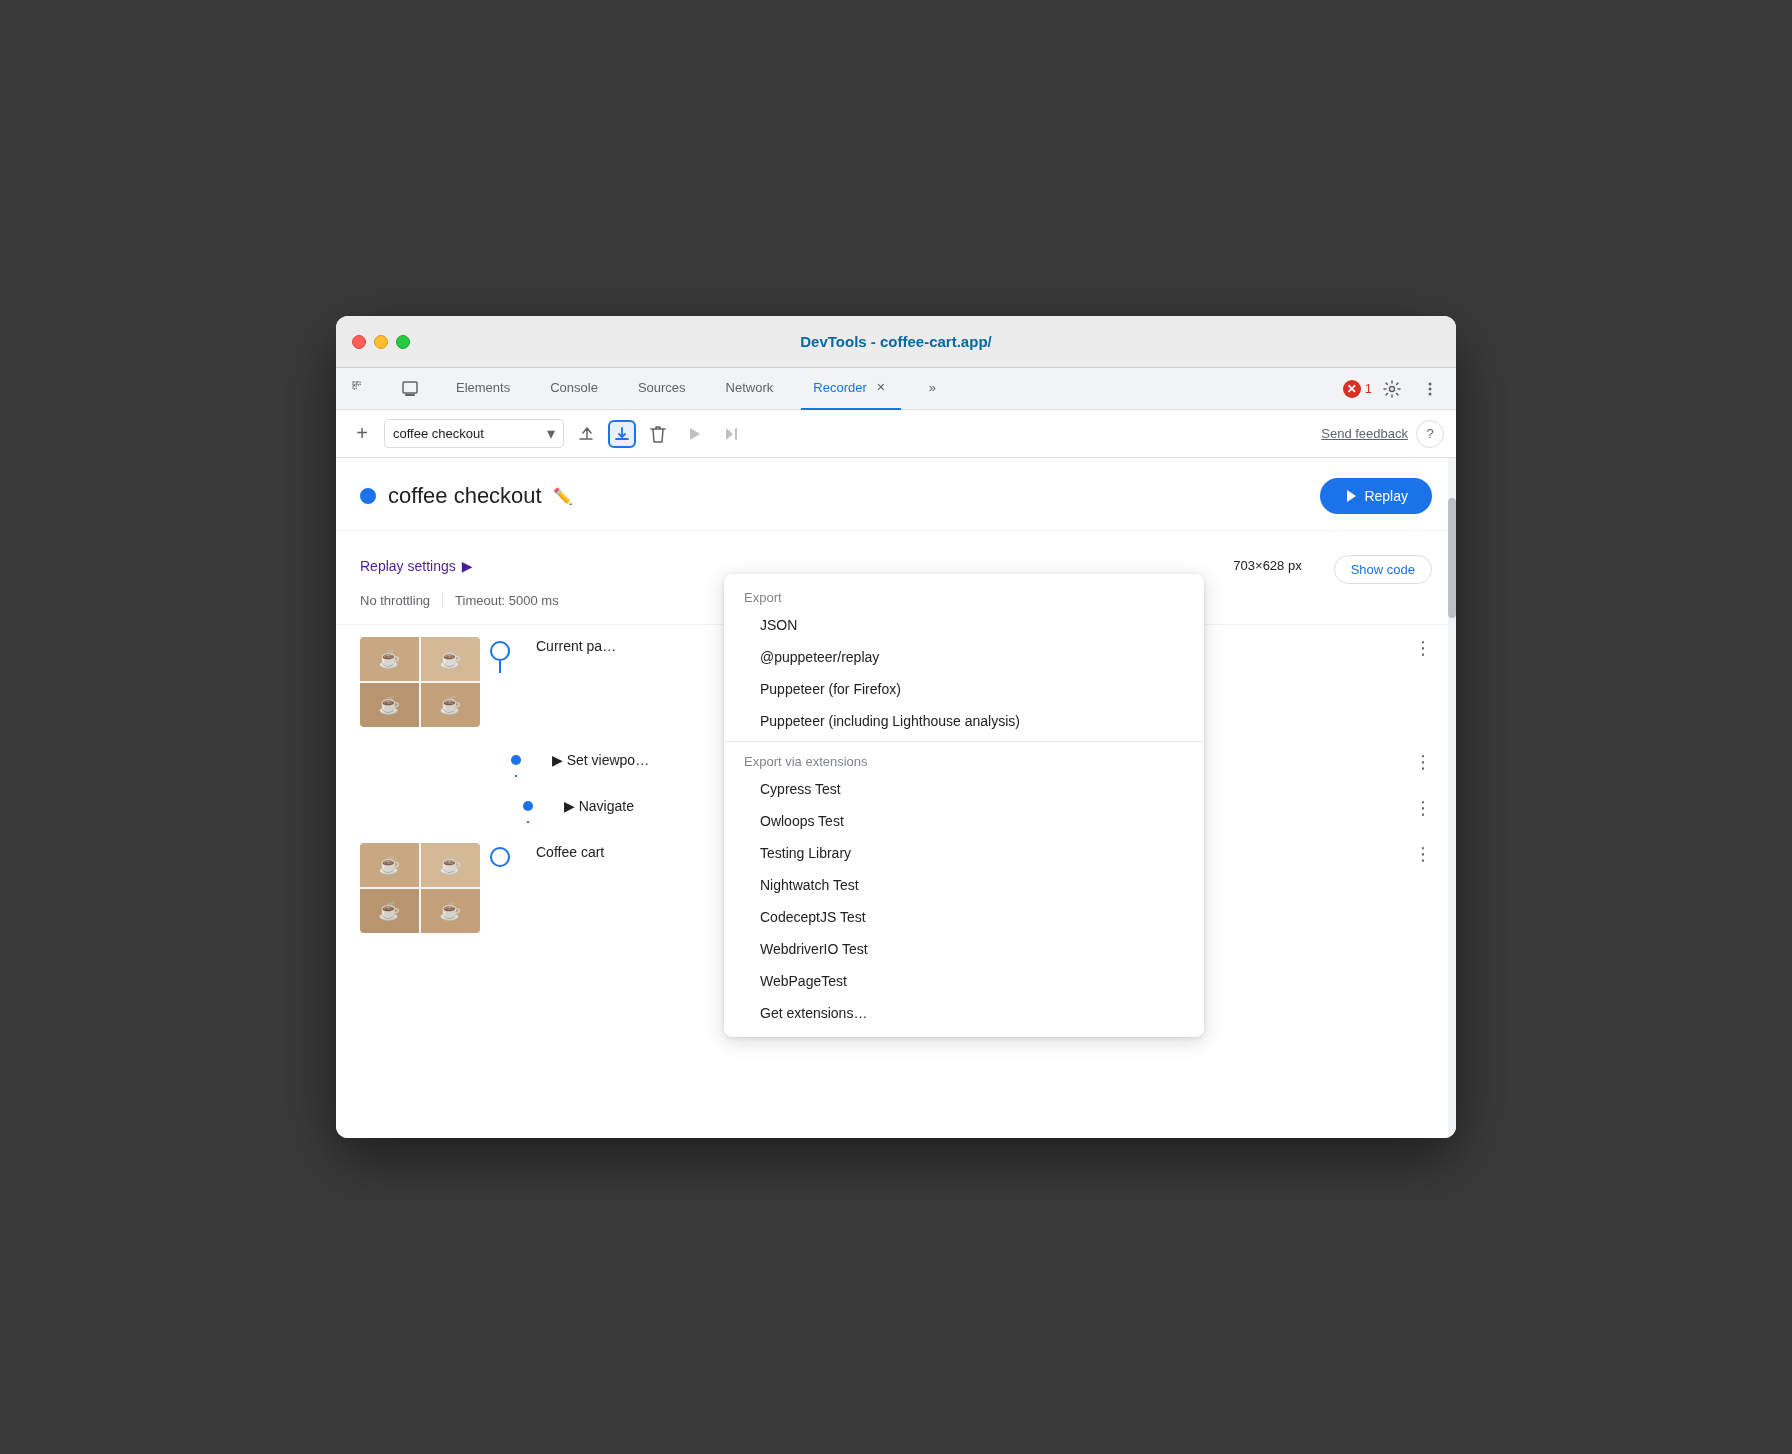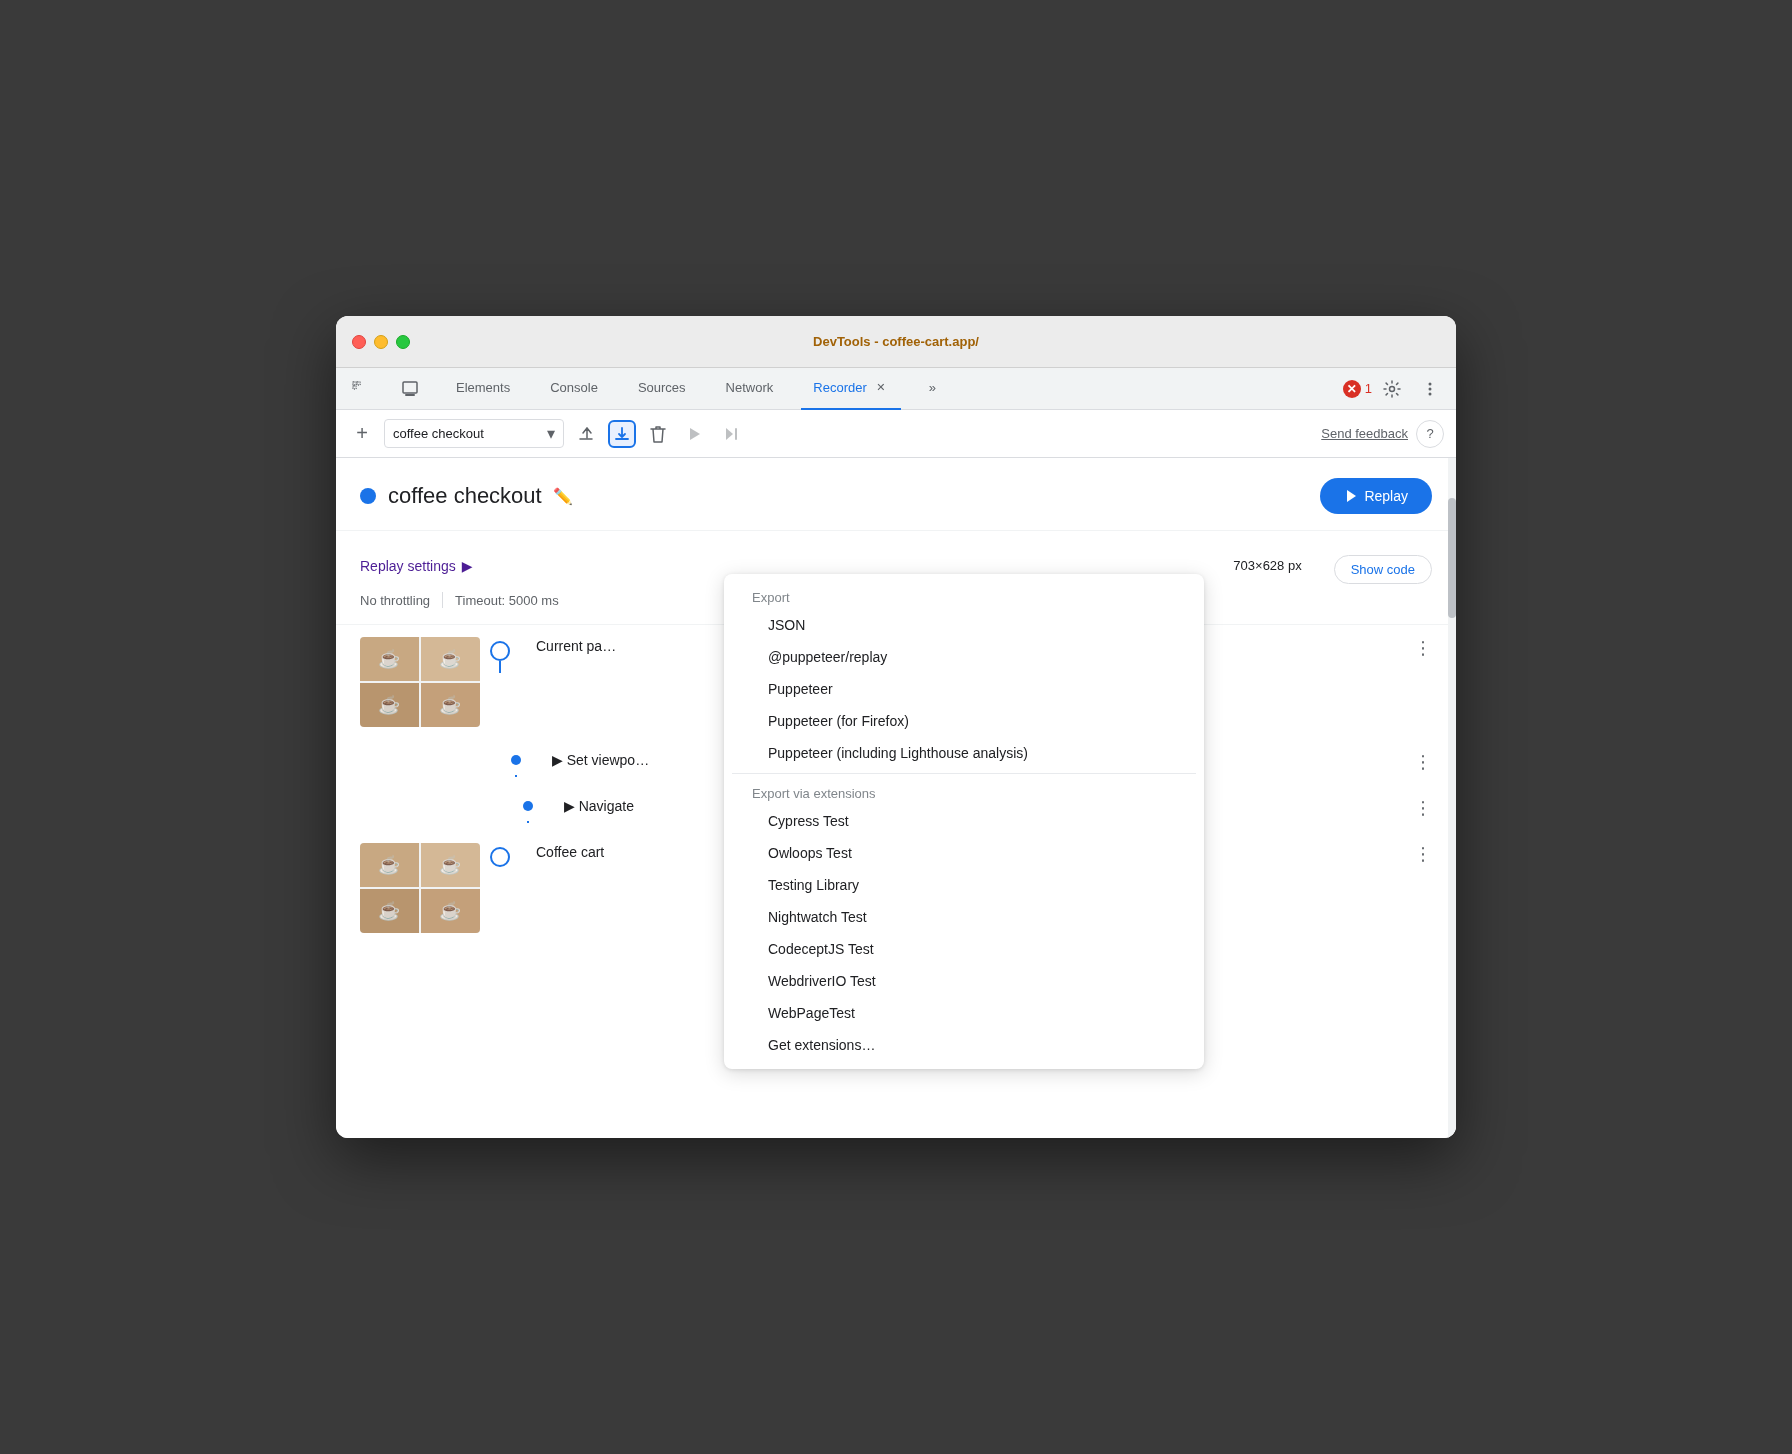--- a/index.html
+++ b/index.html
@@ -39,23 +39,23 @@
       border-radius: 50%;
       cursor: pointer;
     }
     .traffic-light.close { background: #ff5f57; border: 1px solid #e0443e; }
     .traffic-light.minimize { background: #febc2e; border: 1px solid #d4a017; }
     .traffic-light.maximize { background: #28c840; border: 1px solid #1aab29; }
     .titlebar-title {
       position: absolute;
       left: 50%;
       transform: translateX(-50%);
-      font-size: 13px;
+      font-size: 15px;
       font-weight: 600;
-      color: #a16207;
+      color: #0369a1;
     }
     
     .devtools-tabs {
       background: #f1f3f4;
       height: 42px;
       display: flex;
       align-items: center;
       padding: 0 8px;
       border-bottom: 1px solid #dadce0;
       gap: 16px;
@@ -357,21 +357,21 @@
     
     .dropdown-menu {
       position: absolute;
       top: 116px;
       left: 388px;
       width: 480px;
       background: white;
       border-radius: 8px;
       box-shadow: 0 4px 20px rgba(0,0,0,0.15), 0 1px 4px rgba(0,0,0,0.1);
       z-index: 1000;
-      padding: 8px 8px;
+      padding: 8px 0;
     }
     .menu-section-label {
       padding: 8px 20px 4px;
       font-size: 13px;
       color: #80868b;
       cursor: default;
     }
     .menu-item {
       padding: 8px 20px 8px 36px;
       font-size: 14px;
@@ -655,23 +655,20 @@
 
     <div class="dropdown-menu">
       <div class="menu-section-label">Export</div>
       <div class="menu-item">
         <span>JSON</span>
       </div>
       <div class="menu-item">
         <span>@puppeteer/replay</span>
       </div>
       <div class="menu-item">
-        <span>Puppeteer</span>
-      </div>
-      <div class="menu-item">
         <span>Puppeteer (for Firefox)</span>
       </div>
       <div class="menu-item">
         <span>Puppeteer (including Lighthouse analysis)</span>
       </div>
       <div class="menu-divider"></div>
       <div class="menu-section-label">Export via extensions</div>
       <div class="menu-item">
         <span>Cypress Test</span>
       </div>

